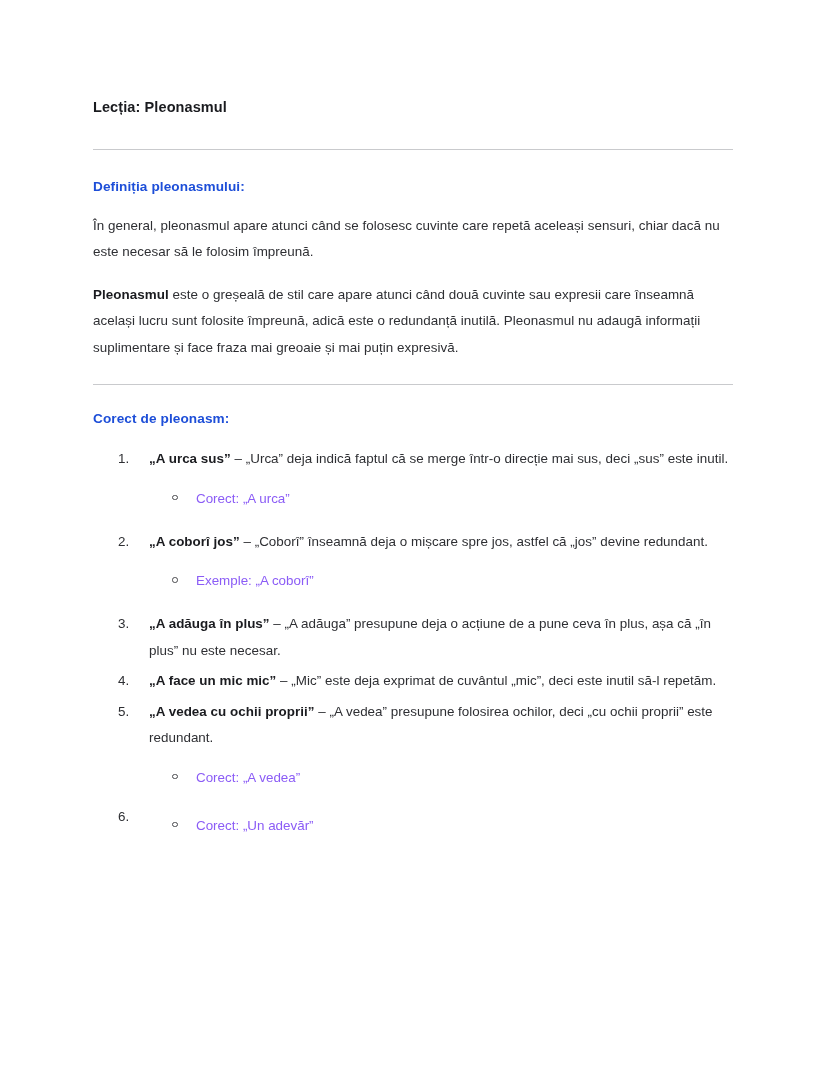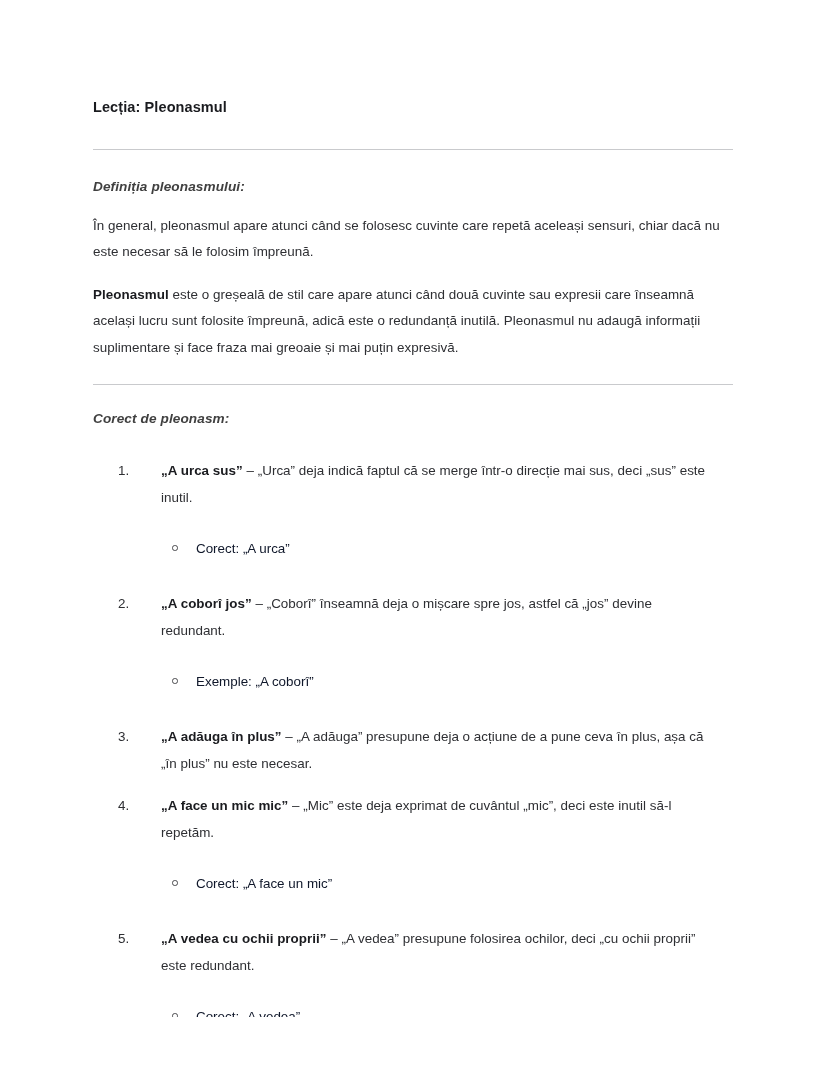--- a/index.html
+++ b/index.html
@@ -39,25 +39,24 @@
     background: #c9cacd;
     width: 640px;
     margin: 0;
     border: 0;
   }
   .divider.first { margin-top: 31px; }
   .divider.second { margin-top: 23px; }
   .section-heading {
     font-size: 13.6px;
     font-weight: bold;
-    color: #404040;
+    color: #1d4ed8;
     letter-spacing: 0.1px;
     line-height: 1.4;
     margin: 0;
-    font-style: italic;
   }
   .section-heading.definition { padding-top: 27px; }
   .section-heading.examples { padding-top: 24px; }
   p.body-text {
     font-size: 13.4px;
     line-height: 26.5px;
     color: #2e2f33;
     margin: 0;
     letter-spacing: 0.05px;
   }
@@ -82,21 +81,21 @@
     top: 0;
     font-size: 13.4px;
     line-height: 26.5px;
     color: #2e2f33;
   }
   .ex-text {
     font-size: 13.4px;
     line-height: 26.5px;
     color: #2e2f33;
     letter-spacing: 0.03px;
-    margin: 16px;
+    margin: 4px;
   }
   .ex-text b { font-weight: bold; color: #1a1b1f; }
   ul.correct {
     list-style: none;
     margin: 0;
     padding: 0;
     padding-top: 9px;
     padding-bottom: 13px;
   }
   ul.correct > li {
@@ -109,21 +108,21 @@
     top: 9px;
     width: 5.5px;
     height: 5.5px;
     border: 1px solid #4a4b4f;
     border-radius: 50%;
     box-sizing: border-box;
   }
   .correct-text {
     font-size: 13.4px;
     line-height: 26px;
-    color: #0f172a;
+    color: #8b5cf6;
   }
 </style>
 </head>
 <body>
 
 <div class="page">
   <div class="content">
 
     <h1 class="doc-title">Lecția: Pleonasmul</h1>
 
@@ -164,26 +163,20 @@
       </li>
 
       <li>
         <span class="ex-num">3.</span>
         <p class="ex-text"><b>„A adăuga în plus”</b><span> – „A adăuga” presupune deja o acțiune de a pune ceva în plus, așa că „în plus” nu este necesar.</span></p>
       </li>
 
       <li>
         <span class="ex-num">4.</span>
         <p class="ex-text"><b>„A face un mic mic”</b><span> – „Mic” este deja exprimat de cuvântul „mic”, deci este inutil să-l repetăm.</span></p>
-        <ul class="correct">
-          <li>
-            <span class="bullet-circle"></span>
-            <span class="correct-text">Corect: „A face un mic”</span>
-          </li>
-        </ul>
       </li>
 
       <li>
         <span class="ex-num">5.</span>
         <p class="ex-text"><b>„A vedea cu ochii proprii”</b><span> – „A vedea” presupune folosirea ochilor, deci „cu ochii proprii” este redundant.</span></p>
         <ul class="correct">
           <li>
             <span class="bullet-circle"></span>
             <span class="correct-text">Corect: „A vedea”</span>
           </li>

